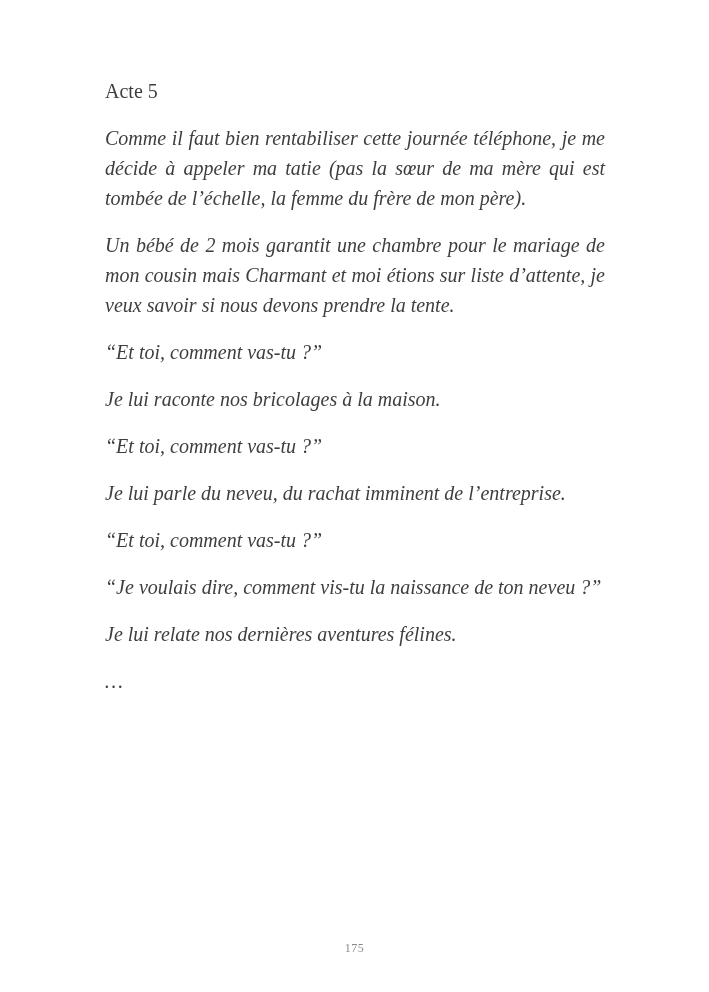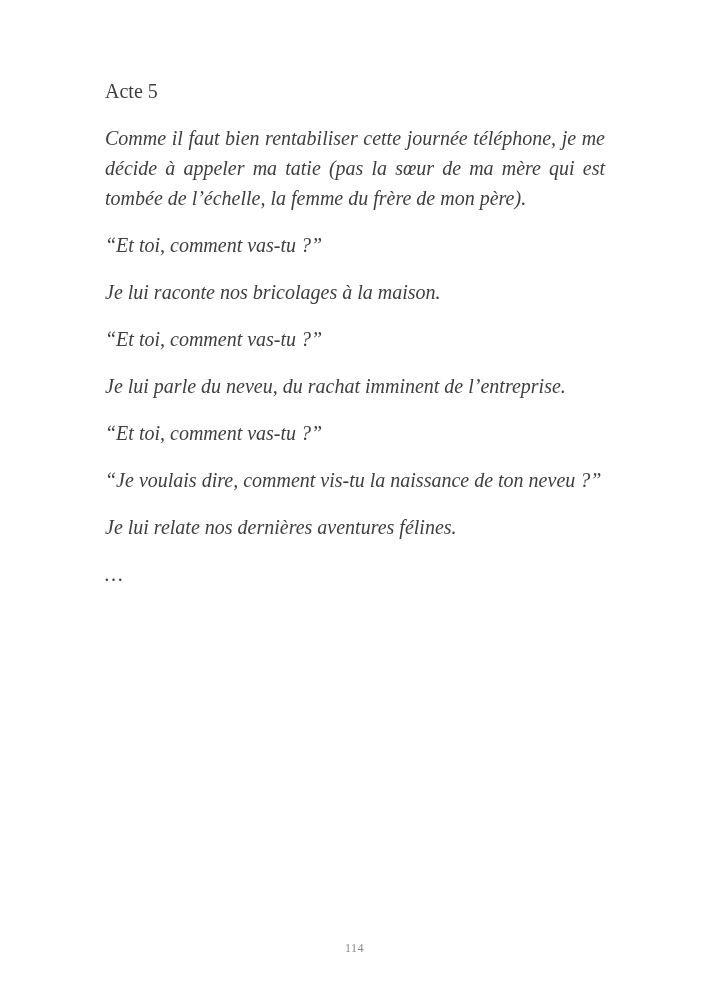--- a/index.html
+++ b/index.html
@@ -54,23 +54,24 @@
     letter-spacing: 0.5px;
   }
 </style>
 </head>
 <body>
 
 <div class="page">
   <div class="text-block">
     <p class="heading">Acte 5</p>
     <p class="para">Comme il faut bien rentabiliser cette journée téléphone, je me décide à appeler ma tatie (pas la sœur de ma mère qui est tombée de l’échelle, la femme du frère de mon père).</p>
+    <p class="para">Un bébé de 2 mois garantit une chambre pour le mariage de mon cousin mais Charmant et moi étions sur liste d’attente, je veux savoir si nous devons prendre la tente.</p>
     <p class="para">“Et toi, comment vas-tu ?”</p>
     <p class="para">Je lui raconte nos bricolages à la maison.</p>
     <p class="para">“Et toi, comment vas-tu ?”</p>
     <p class="para">Je lui parle du neveu, du rachat imminent de l’entreprise.</p>
     <p class="para">“Et toi, comment vas-tu ?”</p>
     <p class="para">“Je voulais dire, comment vis-tu la naissance de ton neveu ?”</p>
     <p class="para">Je lui relate nos dernières aventures félines.</p>
     <p class="para">…</p>
   </div>
-  <div class="page-number">114</div>
+  <div class="page-number">175</div>
 </div>
 
 </body></html>

